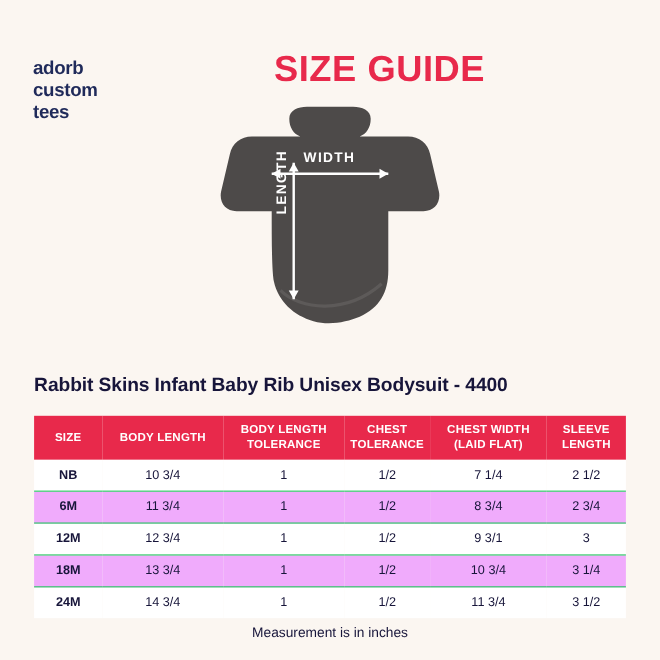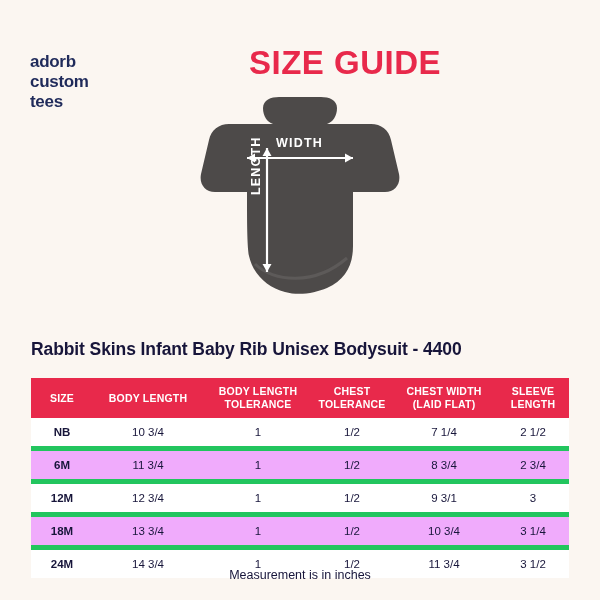--- a/index.html
+++ b/index.html
@@ -112,21 +112,21 @@
     padding: 7px 2px;
     text-align: center;
     line-height: 1.25;
     border: none;
   }
   .size-table td {
     font-size: 11.5px;
     color: #17153a;
     text-align: center;
     padding: 8px 2px;
-    border-bottom: 5px solid #22c55e;
+    border-bottom: 1px solid #22c55e;
     background: #ffffff;
   }
   .size-table tbody tr.alt td {
     background: #f0abfc;
   }
   .size-table td.size-cell {
     font-weight: bold;
     font-size: 11.5px;
   }
   .size-table tbody tr:last-child td {

